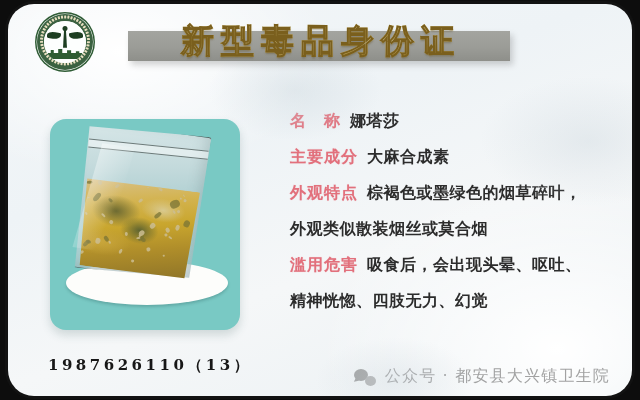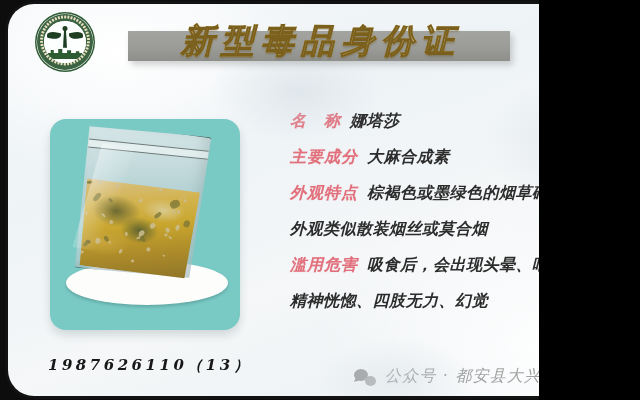--- a/index.html
+++ b/index.html
@@ -9,25 +9,24 @@
   }
   body {
     width: 640px;
     height: 400px;
     overflow: hidden;
     font-family: "Liberation Sans", "DejaVu Sans", sans-serif;
   }
 
   #poster {
     position: relative;
-    width: 539px;
+    width: 640px;
     height: 400px;
     background: #0d0d0d;
     overflow: hidden;
-    font-style: italic;
   }
 
   
   .card {
     position: absolute;
     left: 8px;
     top: 4px;
     width: 624px;
     height: 392px;
     border-radius: 26px;

